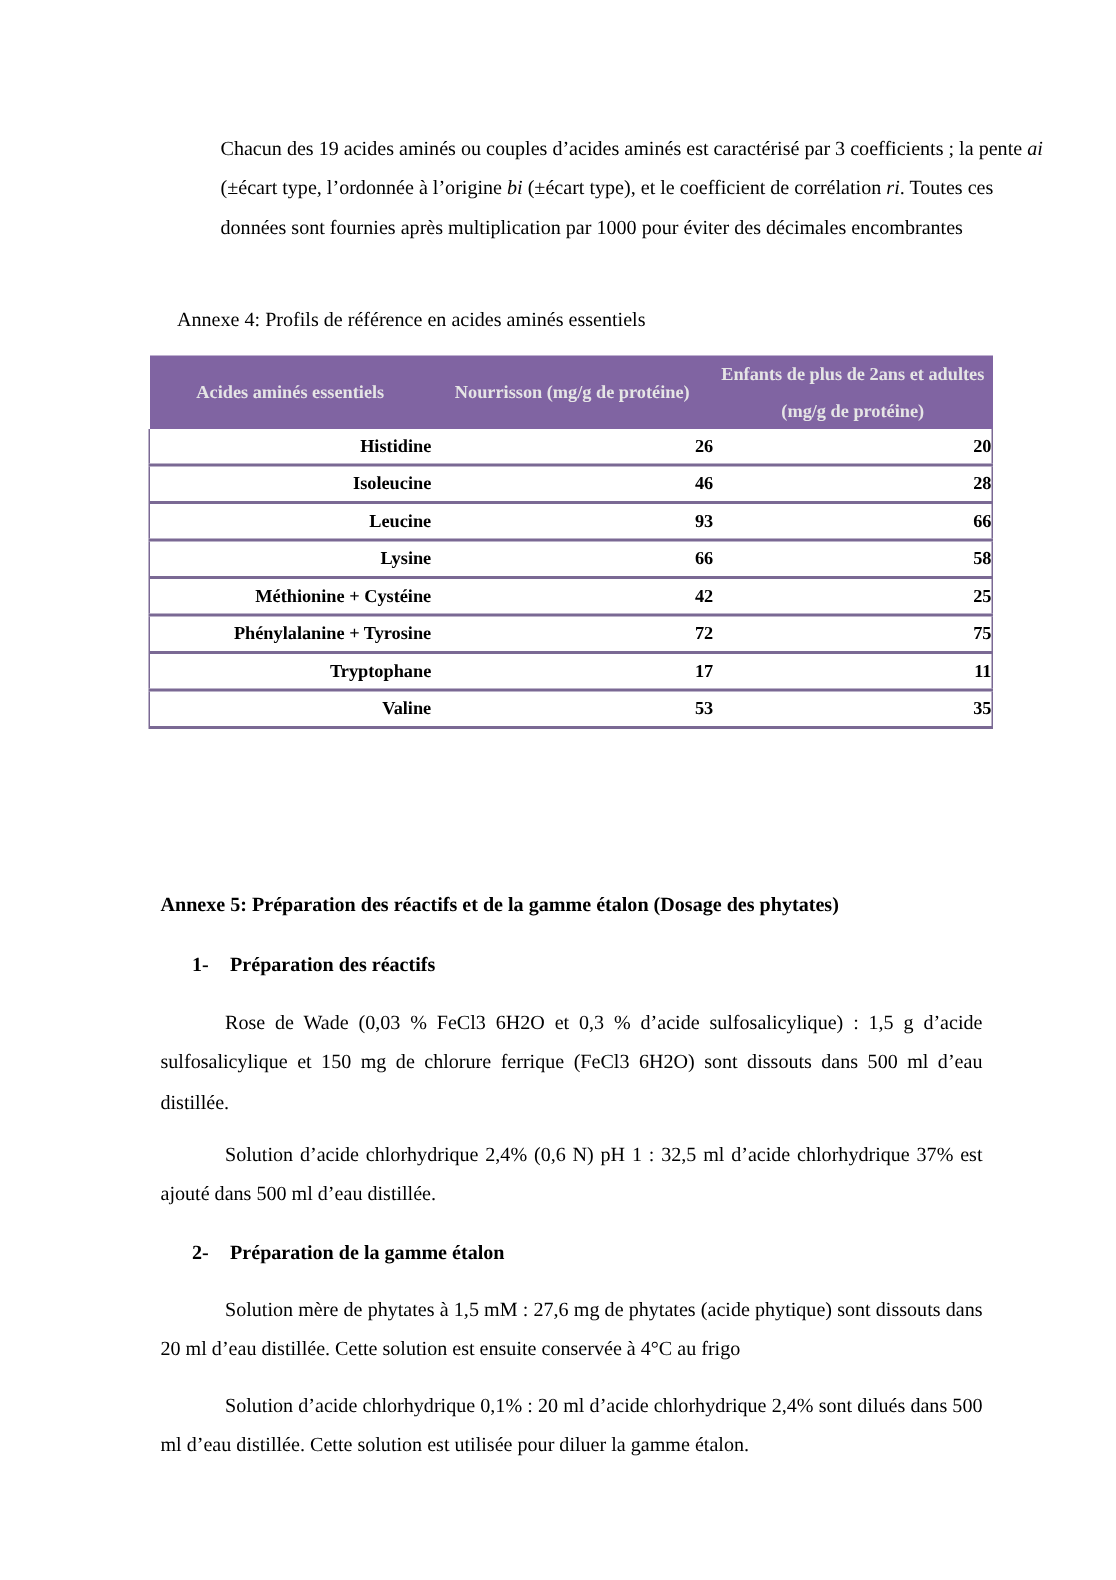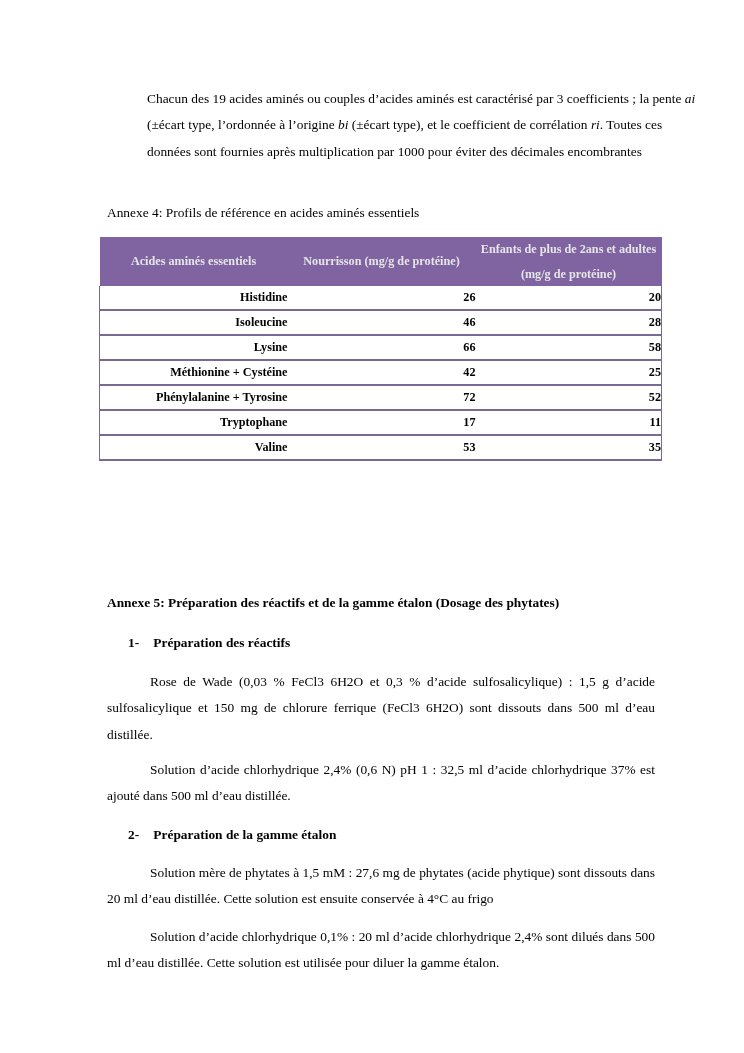--- a/index.html
+++ b/index.html
@@ -1,21 +1,21 @@
 <!DOCTYPE html>
 <html><head>
   <meta charset="utf-8">
   <style>
     html, body { margin: 0; padding: 0; background: #ffffff; }
     body { width: 744px; height: 1053px; position: relative; overflow: hidden;
       font-family: "Liberation Serif", "DejaVu Serif", serif; color: #000; }
     .page { position: absolute; left: 107px; top: 0; width: 548px; }
     p { margin: 0; font-size: 13.4px; }
     .intro { position: absolute; top: 86px; left: 0; width: 560px; line-height: 26.3px; margin-left: 40px; }
-    .caption { position: absolute; top: 203px; left: 0; width: 560px; line-height: 20px; }
+    .caption { position: absolute; top: 203px; left: 11px; width: 560px; line-height: 20px; }
     table { position: absolute; left: 99px; top: 237px; width: 563px; border-collapse: collapse; }
     th { background: #8064a2; color: #e5e5e5; font-weight: bold; font-size: 12.2px;
       line-height: 24.5px; padding: 0; vertical-align: middle; text-align: center; }
     td { font-weight: bold; font-size: 12.2px; text-align: right; height: 23px; padding: 0;
       border-top: 2px solid #7a6994; }
     tr.first td { border-top: none; }
     tbody tr td:first-child { border-left: 1.5px solid #7a6994; }
     tbody tr td:last-child { border-right: 1.5px solid #7a6994; }
     tbody tr:last-child td { border-bottom: 2px solid #7a6994; }
     .col1 { width: 188px; }
@@ -53,33 +53,38 @@
         <td>Histidine</td>
         <td>26</td>
         <td>20</td>
       </tr>
       <tr>
         <td>Isoleucine</td>
         <td>46</td>
         <td>28</td>
       </tr>
       <tr>
+        <td>Leucine</td>
+        <td>93</td>
+        <td>66</td>
+      </tr>
+      <tr>
         <td>Lysine</td>
         <td>66</td>
         <td>58</td>
       </tr>
       <tr>
         <td>Méthionine + Cystéine</td>
         <td>42</td>
         <td>25</td>
       </tr>
       <tr>
         <td>Phénylalanine + Tyrosine</td>
         <td>72</td>
-        <td>52</td>
+        <td>75</td>
       </tr>
       <tr>
         <td>Tryptophane</td>
         <td>17</td>
         <td>11</td>
       </tr>
       <tr>
         <td>Valine</td>
         <td>53</td>
         <td>35</td>

